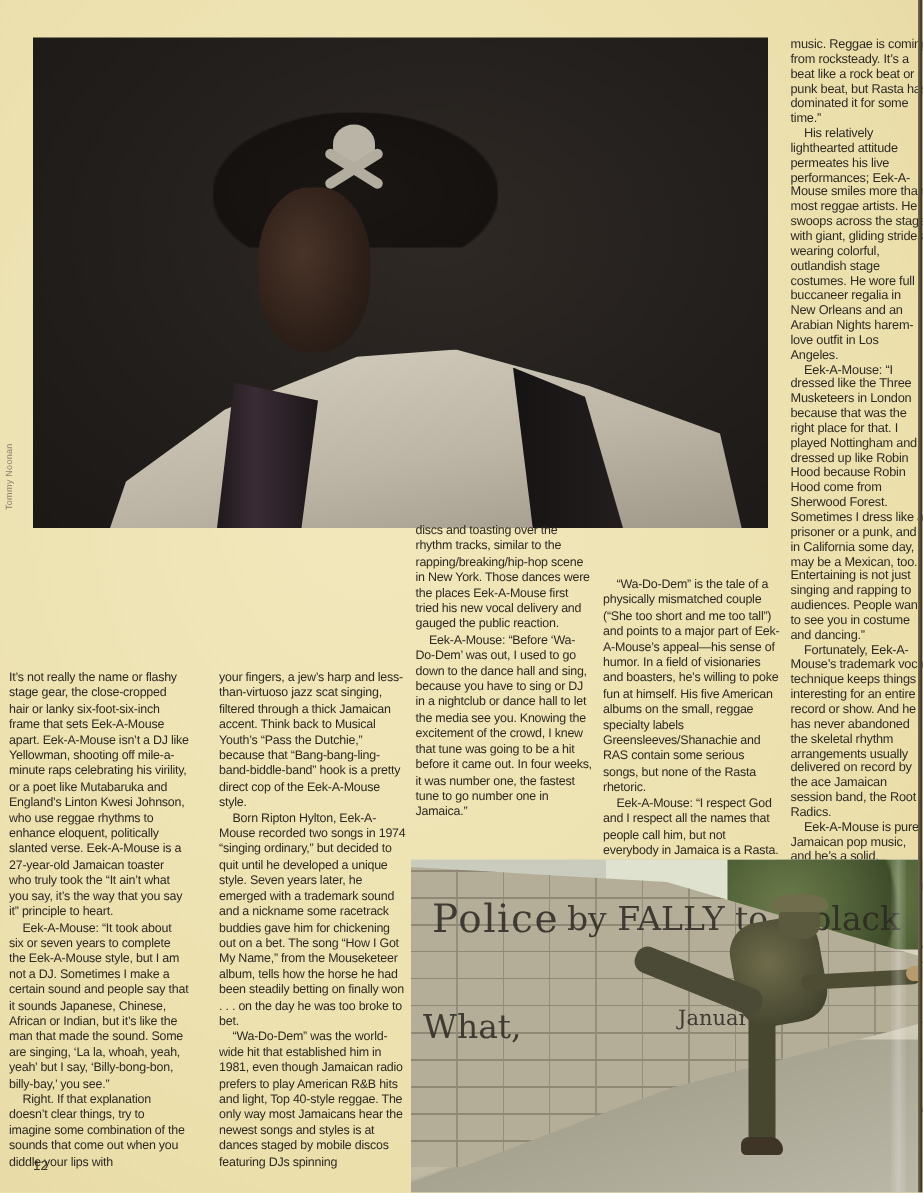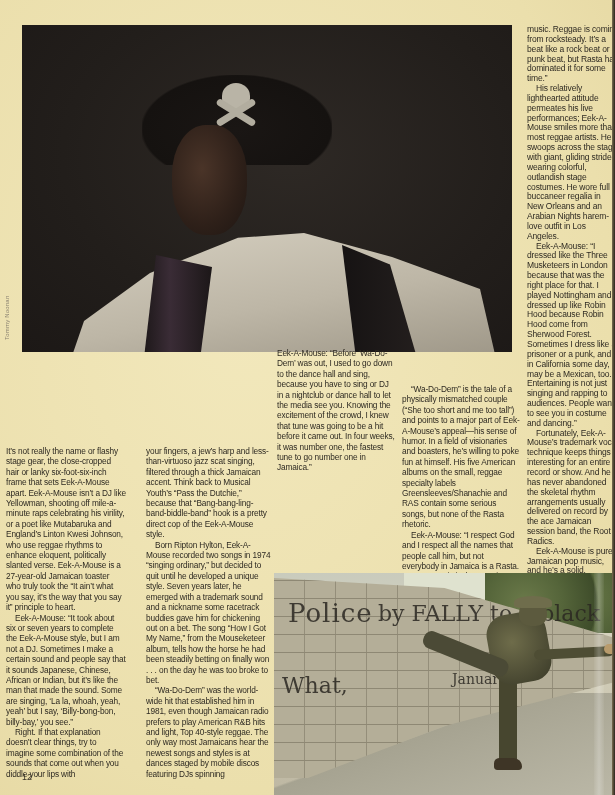--- a/index.html
+++ b/index.html
@@ -175,20 +175,21 @@
     <p>Right. If that explanation doesn’t clear things, try to imagine some combination of the sounds that come out when you diddle your lips with</p>
   </div>
 
   <div class="col col2">
     <p>your fingers, a jew’s harp and less-than-virtuoso jazz scat singing, filtered through a thick Jamaican accent. Think back to Musical Youth’s “Pass the Dutchie,” because that “Bang-bang-ling-band-biddle-band” hook is a pretty direct cop of the Eek-A-Mouse style.</p>
     <p>Born Ripton Hylton, Eek-A-Mouse recorded two songs in 1974 “singing ordinary,” but decided to quit until he developed a unique style. Seven years later, he emerged with a trademark sound and a nickname some racetrack buddies gave him for chickening out on a bet. The song “How I Got My Name,” from the Mouseketeer album, tells how the horse he had been steadily betting on finally won . . . on the day he was too broke to bet.</p>
     <p>“Wa-Do-Dem” was the world-wide hit that established him in 1981, even though Jamaican radio prefers to play American R&amp;B hits and light, Top 40-style reggae. The only way most Jamaicans hear the newest songs and styles is at dances staged by mobile discos featuring DJs spinning</p>
   </div>
 
   <div class="col col3">
+    <p>discs and toasting over the rhythm tracks, similar to the rapping/breaking/hip-hop scene in New York. Those dances were the places Eek-A-Mouse first tried his new vocal delivery and gauged the public reaction.</p>
     <p>Eek-A-Mouse: “Before ‘Wa-Do-Dem’ was out, I used to go down to the dance hall and sing, because you have to sing or DJ in a nightclub or dance hall to let the media see you. Knowing the excitement of the crowd, I knew that tune was going to be a hit before it came out. In four weeks, it was number one, the fastest tune to go number one in Jamaica.”</p>
   </div>
 
   <div class="col col4">
     <p>“Wa-Do-Dem” is the tale of a physically mismatched couple (“She too short and me too tall”) and points to a major part of Eek-A-Mouse’s appeal—his sense of humor. In a field of visionaries and boasters, he’s willing to poke fun at himself. His five American albums on the small, reggae specialty labels Greensleeves/Shanachie and RAS contain some serious songs, but none of the Rasta rhetoric.</p>
     <p>Eek-A-Mouse: “I respect God and I respect all the names that people call him, but not everybody in Jamaica is a Rasta. Reggae music is the Jamaican music, not Rasta</p>
   </div>
 
   <div class="col col5">
     <p>music. Reggae is coming from rocksteady. It’s a beat like a rock beat or punk beat, but Rasta has dominated it for some time.”</p>

